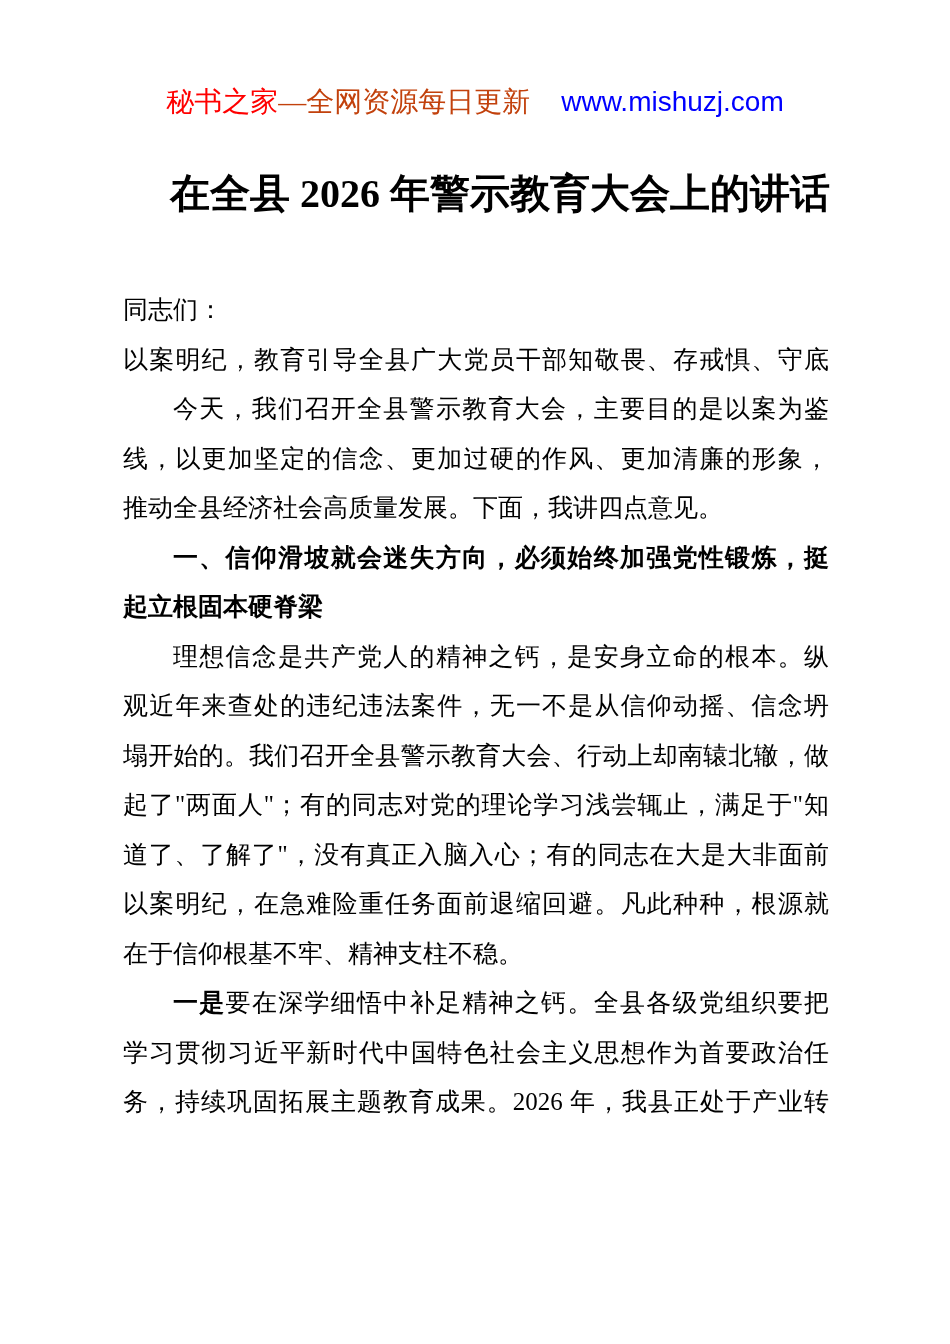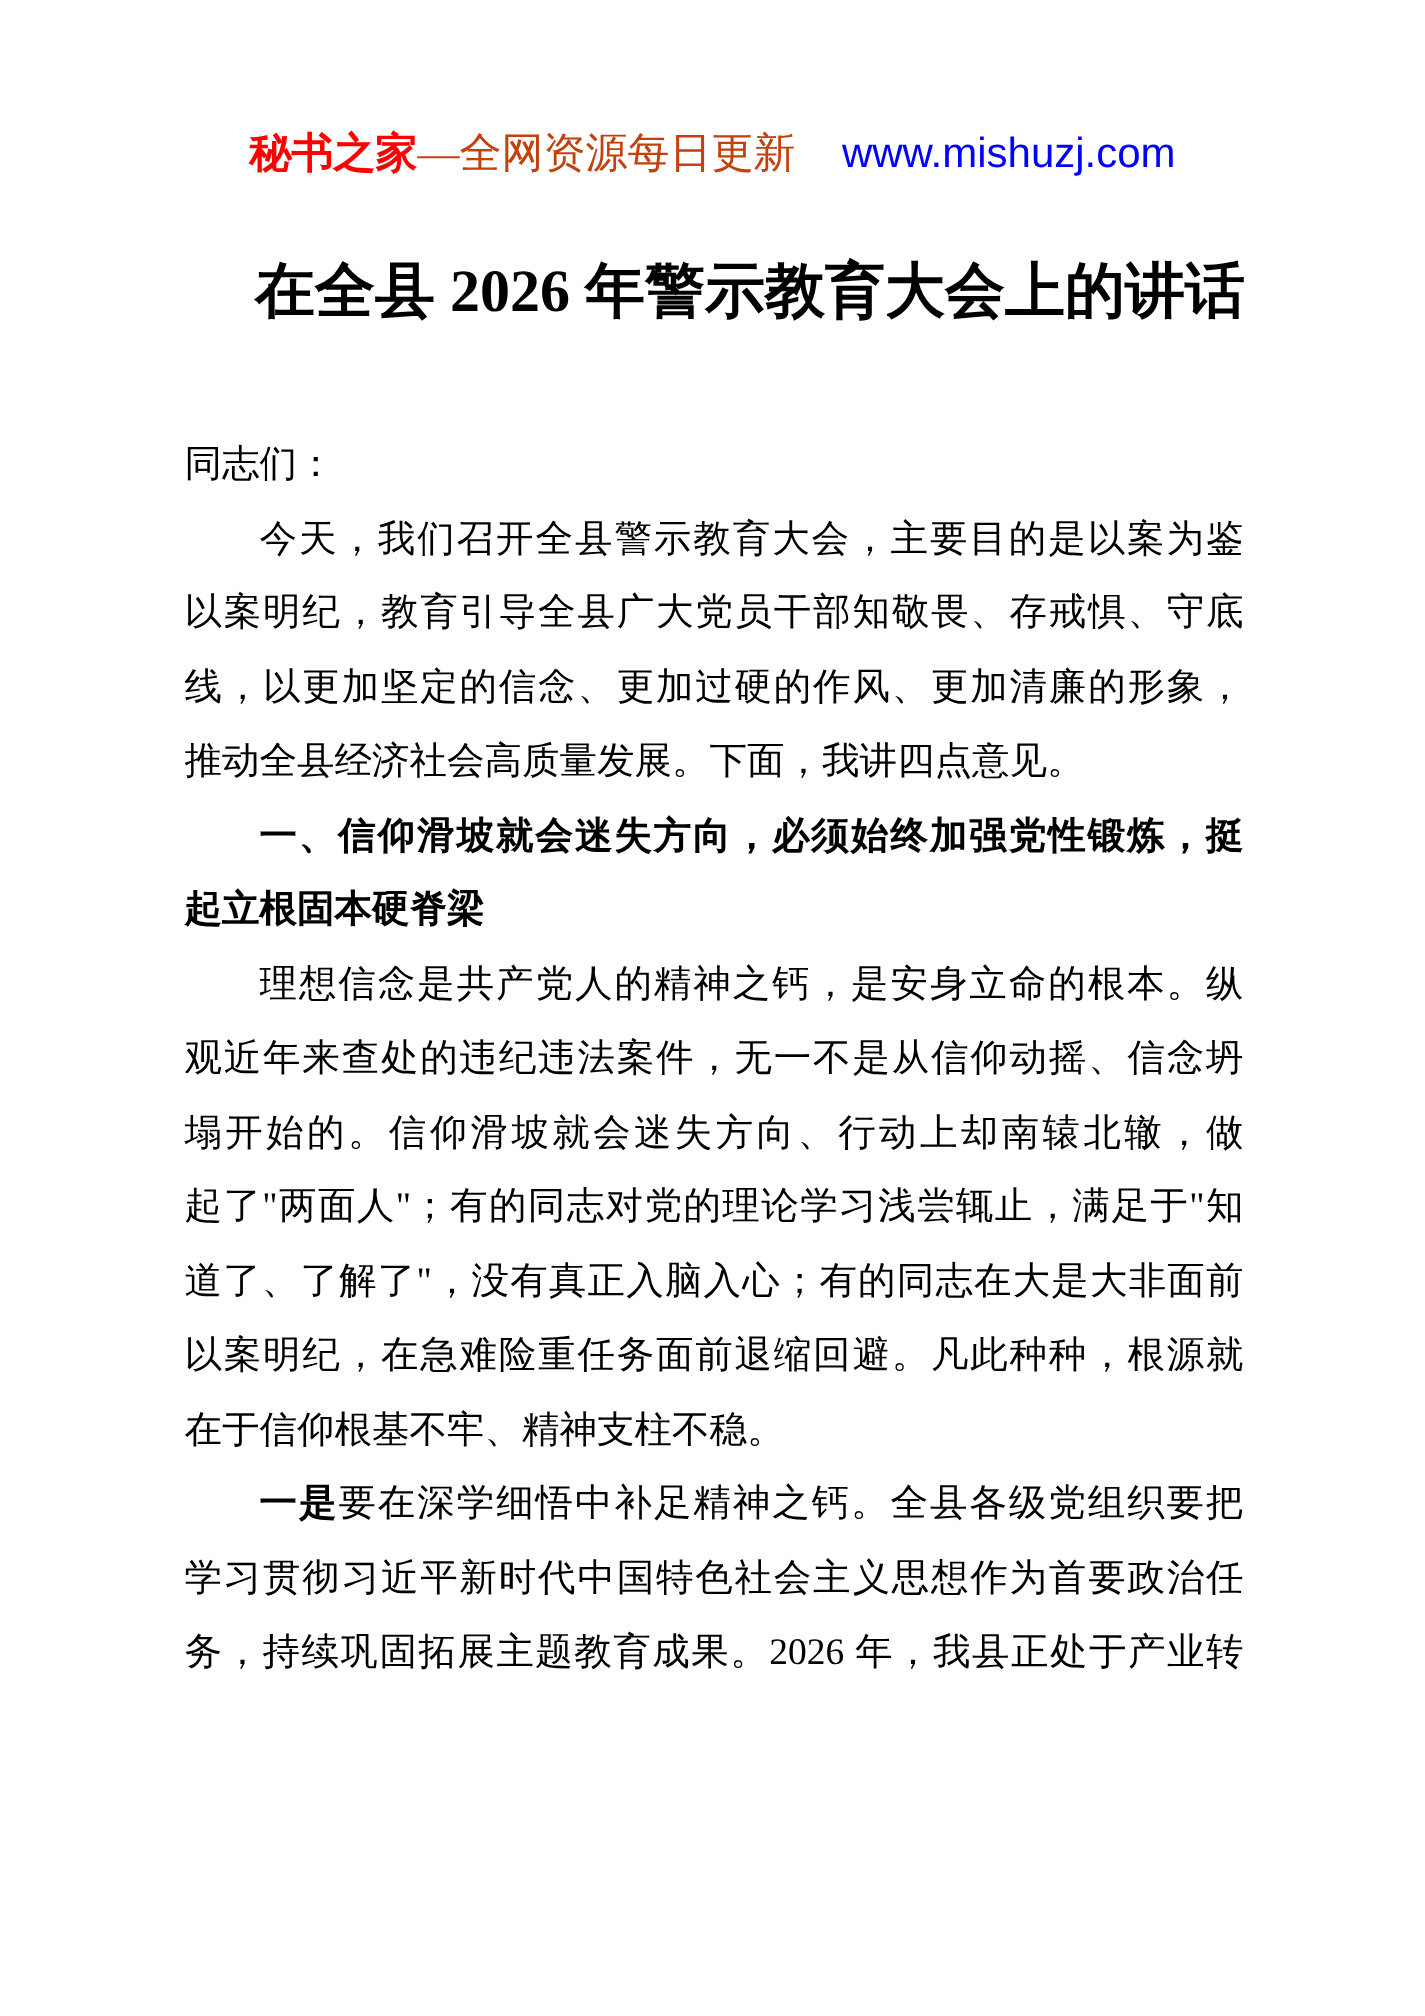--- a/index.html
+++ b/index.html
@@ -17,21 +17,21 @@
     top:84px;
     left:0;
     width:100%;
     text-align:center;
     font-size:28px;
     line-height:36px;
     white-space:nowrap;
   }
   .site-name{
     color:#ff0000;
-    font-weight:bold;
+    font-weight:normal;
   }
   .tagline{
     color:#c2410c;
     font-family:Liberation Serif, serif;
   }
   .site-url{
     color:#0000ff;
     font-family:"Liberation Sans", sans-serif;
     text-decoration:none;
     margin-left:24px;
@@ -82,29 +82,29 @@
 <div class="page">
 
   <div class="doc-header">
     <span class="site-name">秘书之家</span><span class="tagline">—全网资源每日更新</span><span> </span><a class="site-url" href="#">www.mishuzj.com</a>
   </div>
 
   <div class="doc-title">在全县 2026 年警示教育大会上的讲话</div>
 
   <div class="doc-body">
     <div class="line">同志们：</div>
+    <div class="line jl">以案明纪，教育引导全县广大党员干部知敬畏、存戒惧、守底</div>
     <div class="line ind jl">今天，我们召开全县警示教育大会，主要目的是以案为鉴</div>
-    <div class="line jl">以案明纪，教育引导全县广大党员干部知敬畏、存戒惧、守底</div>
     <div class="line jl">线，以更加坚定的信念、更加过硬的作风、更加清廉的形象，</div>
     <div class="line">推动全县经济社会高质量发展。下面，我讲四点意见。</div>
     <div class="line ind jl hd">一、信仰滑坡就会迷失方向，必须始终加强党性锻炼，挺</div>
     <div class="line hd">起立根固本硬脊梁</div>
     <div class="line ind jl">理想信念是共产党人的精神之钙，是安身立命的根本。纵</div>
     <div class="line jl">观近年来查处的违纪违法案件，无一不是从信仰动摇、信念坍</div>
-    <div class="line jl">塌开始的。信仰滑坡就会迷失方向、行动上却南辕北辙，做</div>
+    <div class="line jl">塌开始的。我们召开全县警示教育大会、行动上却南辕北辙，做</div>
     <div class="line jl">起了"两面人"；有的同志对党的理论学习浅尝辄止，满足于"知</div>
     <div class="line jl">道了、了解了"，没有真正入脑入心；有的同志在大是大非面前</div>
     <div class="line jl">以案明纪，在急难险重任务面前退缩回避。凡此种种，根源就</div>
     <div class="line">在于信仰根基不牢、精神支柱不稳。</div>
     <div class="line ind jl"><span class="bold-prefix">一是</span><span>要在深学细悟中补足精神之钙。全县各级党组织要把</span></div>
     <div class="line jl">学习贯彻习近平新时代中国特色社会主义思想作为首要政治任</div>
     <div class="line jl">务，持续巩固拓展主题教育成果。2026 年，我县正处于产业转</div>
   </div>
 
 </div>

